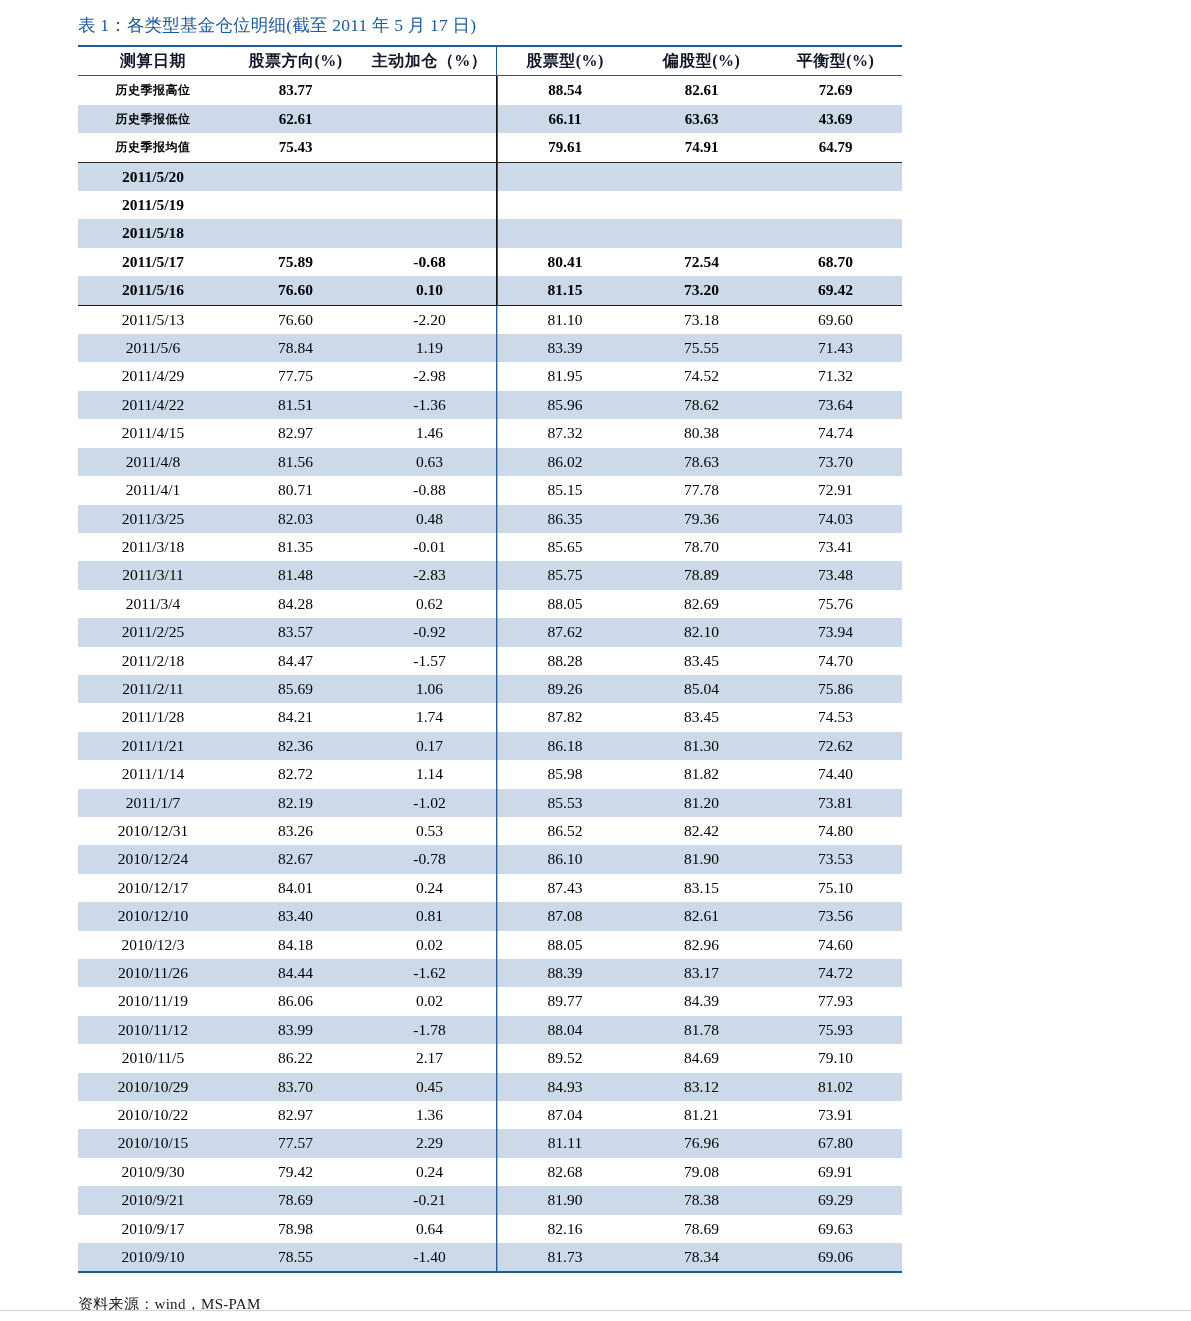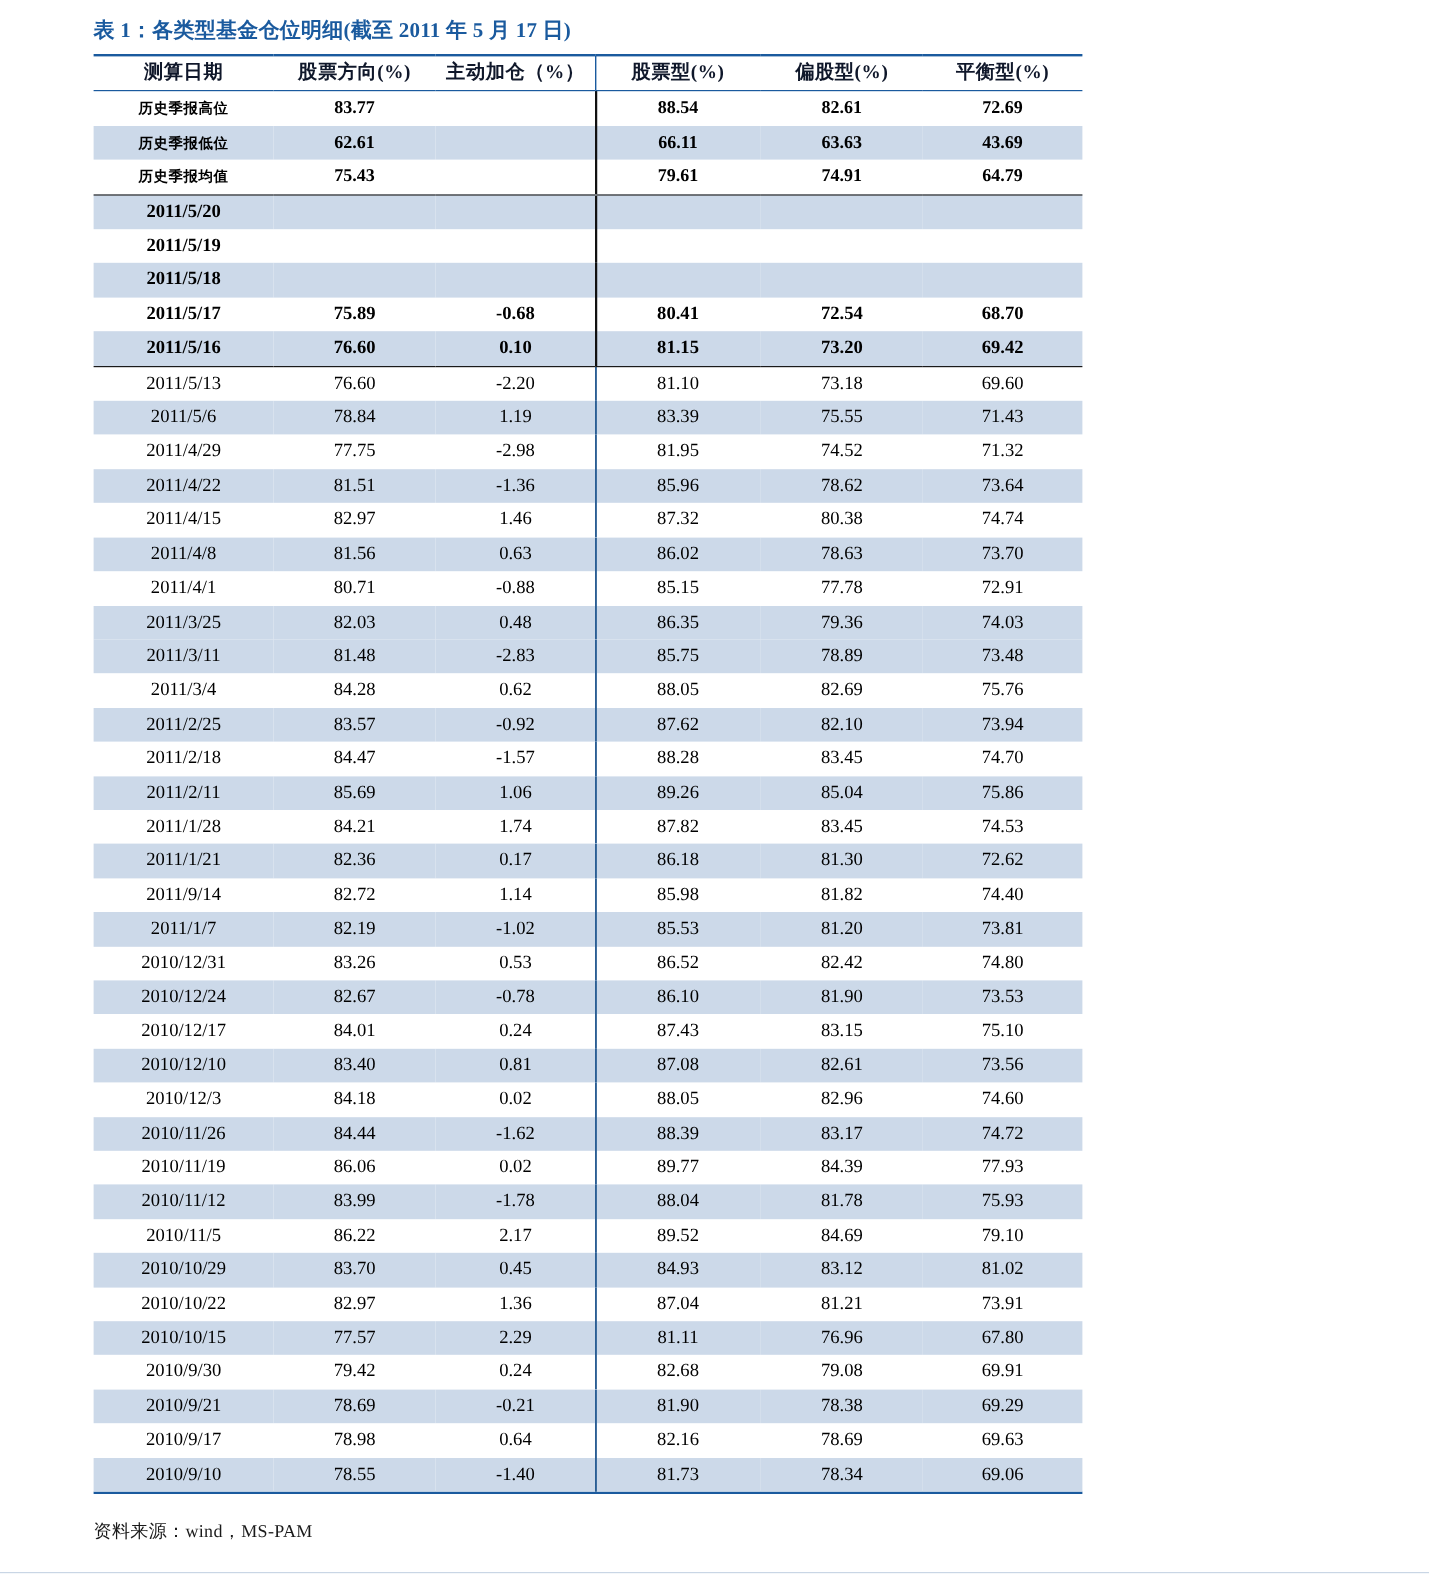--- a/index.html
+++ b/index.html
@@ -17,21 +17,21 @@
   .page {
     position: relative;
     width: 1191px;
     height: 1321px;
     box-sizing: border-box;
     padding: 13px 0 0 0;
   }
   .title {
     margin: 0 0 8px 78px;
     font-size: 17.5px;
-    font-weight: bold;
+    font-weight: normal;
     color: #1a5a9e;
     letter-spacing: 0.2px;
     white-space: nowrap;
   }
   .table-wrap {
     margin-left: 78px;
     width: 824px;
     position: relative;
   }
   table.fund {
@@ -269,20 +269,28 @@
             <td>72.91</td>
           </tr>
           <tr class="zebra">
             <td>2011/3/25</td>
             <td>82.03</td>
             <td>0.48</td>
             <td class="sep-left">86.35</td>
             <td>79.36</td>
             <td>74.03</td>
           </tr>
+          <tr class="">
+            <td>2011/3/18</td>
+            <td>81.35</td>
+            <td>-0.01</td>
+            <td class="sep-left">85.65</td>
+            <td>78.70</td>
+            <td>73.41</td>
+          </tr>
           <tr class="zebra">
             <td>2011/3/11</td>
             <td>81.48</td>
             <td>-2.83</td>
             <td class="sep-left">85.75</td>
             <td>78.89</td>
             <td>73.48</td>
           </tr>
           <tr class="">
             <td>2011/3/4</td>
@@ -326,21 +334,21 @@
           </tr>
           <tr class="zebra">
             <td>2011/1/21</td>
             <td>82.36</td>
             <td>0.17</td>
             <td class="sep-left">86.18</td>
             <td>81.30</td>
             <td>72.62</td>
           </tr>
           <tr class="">
-            <td>2011/9/14</td>
+            <td>2011/1/14</td>
             <td>82.72</td>
             <td>1.14</td>
             <td class="sep-left">85.98</td>
             <td>81.82</td>
             <td>74.40</td>
           </tr>
           <tr class="zebra">
             <td>2011/1/7</td>
             <td>82.19</td>
             <td>-1.02</td>

